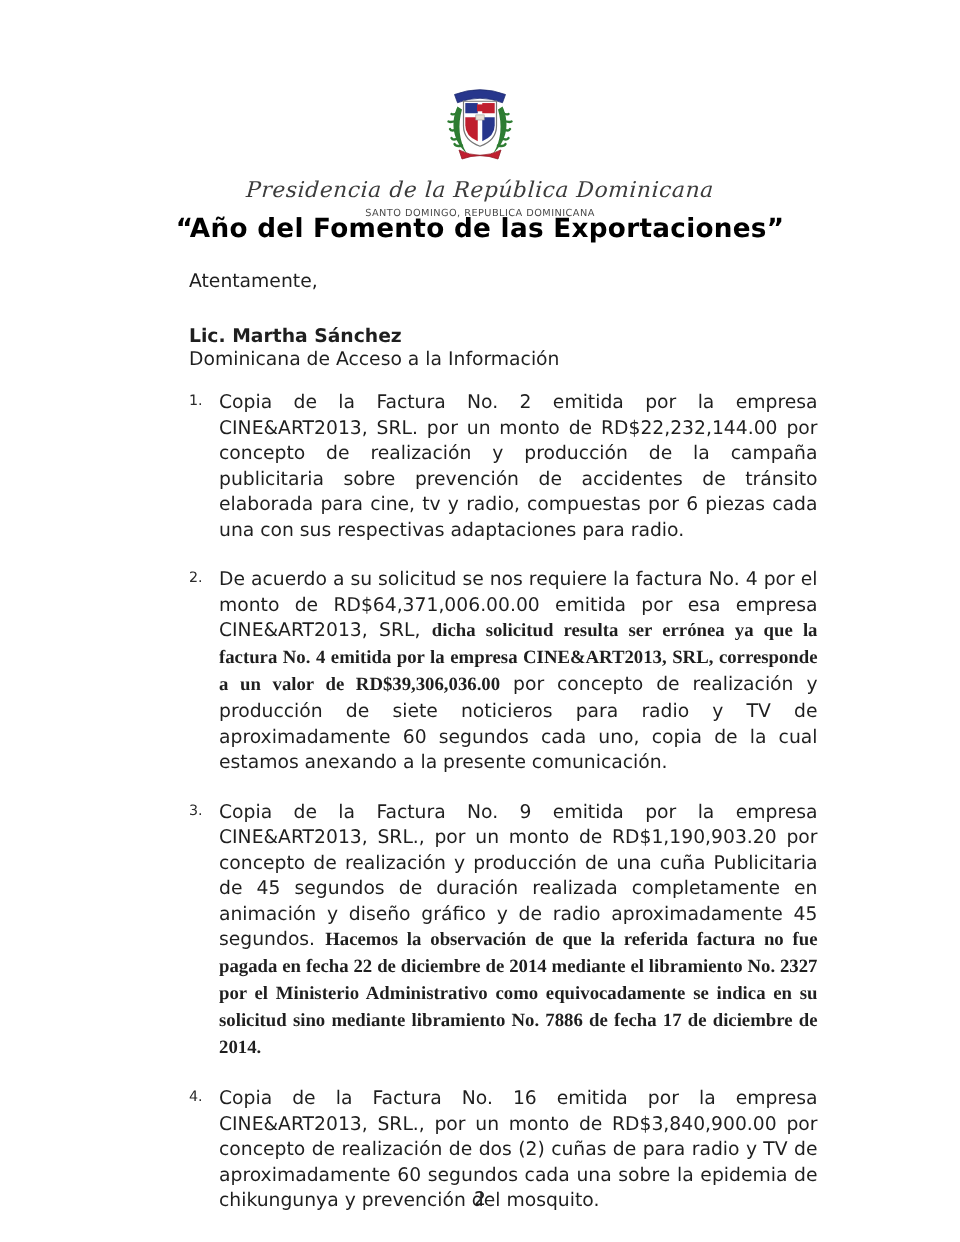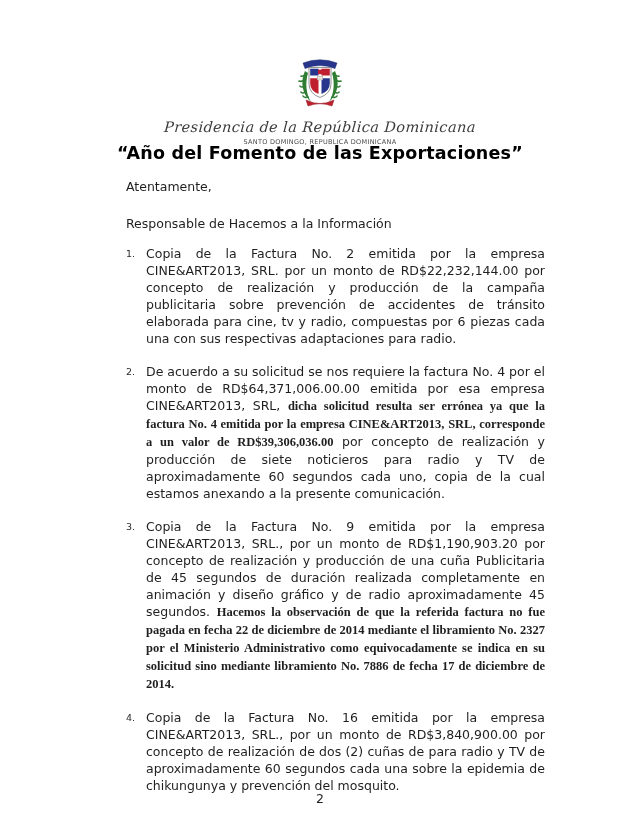--- a/index.html
+++ b/index.html
@@ -130,21 +130,22 @@
     </span>
     <div class="script-title">Presidencia de la República Dominicana</div>
     <div class="subtitle">SANTO DOMINGO, REPUBLICA DOMINICANA</div>
     <div class="motto">“Año del Fomento de las Exportaciones”</div>
   </div>
 
   <div class="letter-body">
     <div class="closing">Atentamente,</div>
 
     <div class="signature-block">
-      <div class="signature-title">Responsable de Hacemos a la Información</div>
+      <div class="signature-name">Lic. Martha Sánchez</div>
+      <div class="signature-title">Dominicana de Acceso a la Información</div>
     </div>
 
     <div class="numbered-list">
         <div class="list-item">
           <span class="list-number">1.</span>
           <p class="list-text"><span>Copia de la Factura No. 2 emitida por la empresa CINE&amp;ART2013, SRL. por un monto de RD$22,232,144.00 por concepto de realización y producción de la campaña publicitaria sobre prevención de accidentes de tránsito elaborada para cine, tv y radio, compuestas por 6 piezas cada una con sus respectivas adaptaciones para radio.</span></p>
         </div>
         <div class="list-item">
           <span class="list-number">2.</span>
           <p class="list-text"><span>De acuerdo a su solicitud se nos requiere la factura No. 4 por el monto de RD$64,371,006.00.00 emitida por esa empresa CINE&amp;ART2013, SRL, </span><span class="bold">dicha solicitud resulta ser errónea ya que la factura No. 4 emitida por la empresa CINE&amp;ART2013, SRL, corresponde a un valor de RD$39,306,036.00</span><span> por concepto de realización y producción de siete noticieros para radio y TV de aproximadamente 60 segundos cada uno, copia de la cual estamos anexando a la presente comunicación.</span></p>

